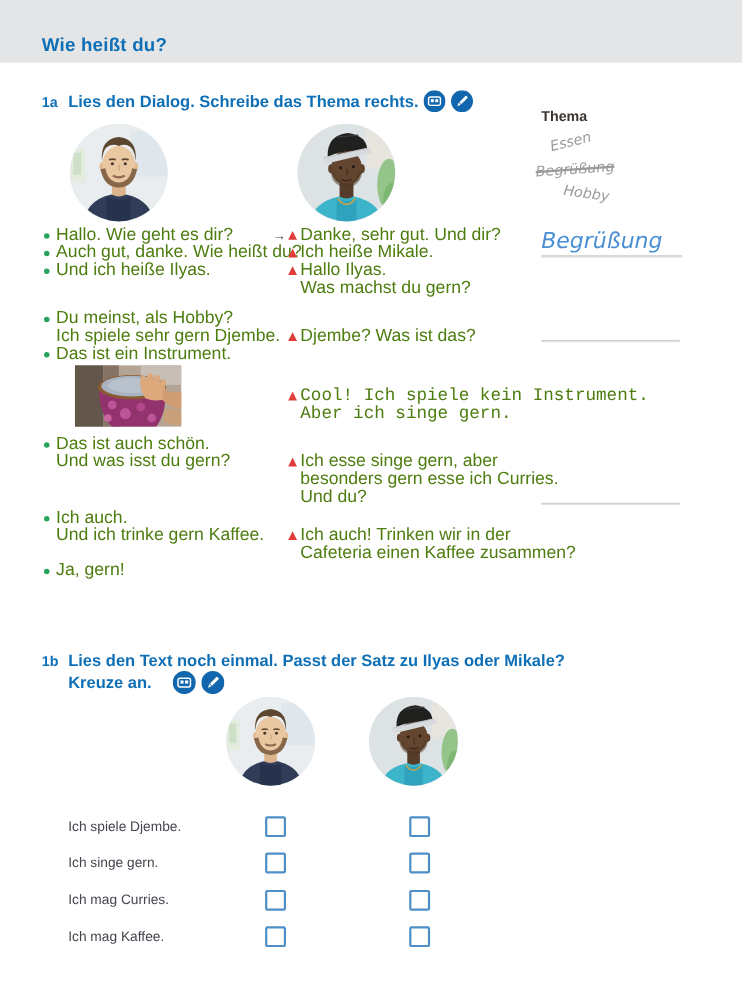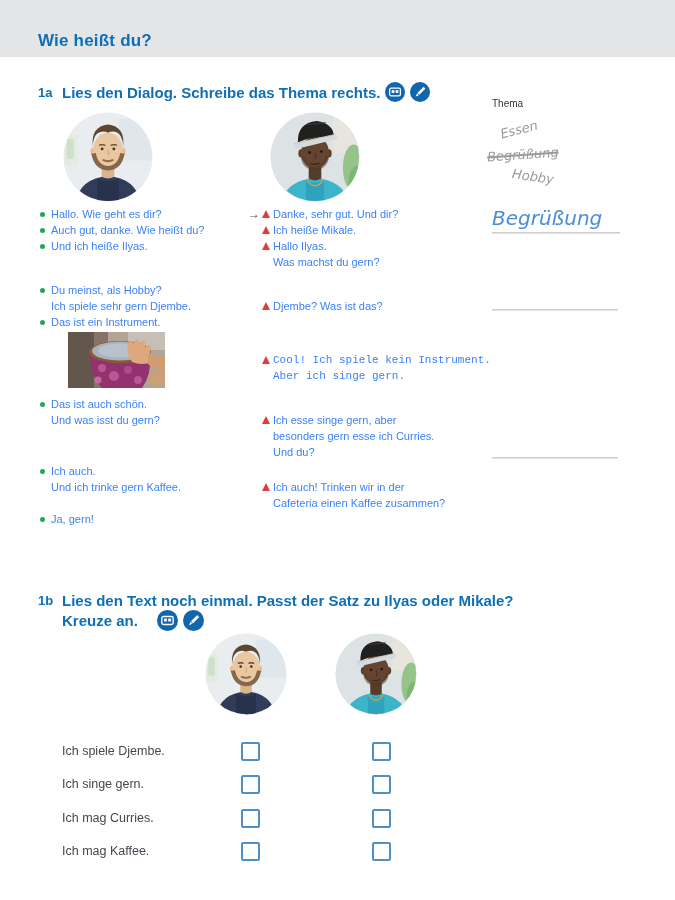--- a/index.html
+++ b/index.html
@@ -20,26 +20,26 @@
   
   .portrait { position:absolute; }
 
   
   .dgroup { position:absolute; }
   .dl { display:flex; align-items:flex-start; height:16px; }
   .mk { width:11px; flex:none; padding-top:0; }
   .mk .dot { display:block; width:5px; height:5px; border-radius:50%; background:#27a35b; margin-top:5.5px; }
   .mk .tri { display:block; width:0; height:0; border-left:4.5px solid transparent; border-right:4.5px solid transparent; border-bottom:8px solid #e13b3b; margin-top:3.5px; }
   .ar { width:14px; flex:none; font-size:12px; color:#4a4a52; line-height:16px; }
-  .tx { font-size:11px; line-height:16px; color:#3b82f6; white-space:nowrap; }
+  .tx { font-size:16px; line-height:16px; color:#4d7c0f; white-space:nowrap; }
 
   .djembe-photo { position:absolute; left:68px; top:332px; width:97px; height:56px; }
 
   
-  .thema-head { position:absolute; left:492px; top:98px; font-size:10px; font-weight:normal; color:#3a332e; }
+  .thema-head { position:absolute; left:492px; top:98px; font-size:13px; font-weight:bold; color:#3a332e; }
   .hw-gray { position:absolute; font-family:"DejaVu Sans", sans-serif; font-style:italic; font-size:13px; color:#9b9b9b; white-space:nowrap; }
   .hw-gray.struck { text-decoration:line-through; text-decoration-thickness:1.5px; }
   .hw-blue { position:absolute; left:492px; top:206px; font-family:"DejaVu Sans", sans-serif; font-style:italic; font-size:20px; color:#4a8fd4; white-space:nowrap; }
   .ans-line { position:absolute; height:2px; background:#cfcfcf; border-bottom:1px solid #e3e3e3; }
 
   
   .stmt { position:absolute; left:62px; font-size:12.5px; color:#464650; white-space:nowrap; }
   .cb { position:absolute; width:19px; height:19px; background:#fff; border:2px solid #4e8fc7; border-radius:2px; }
 </style>
 </head>

